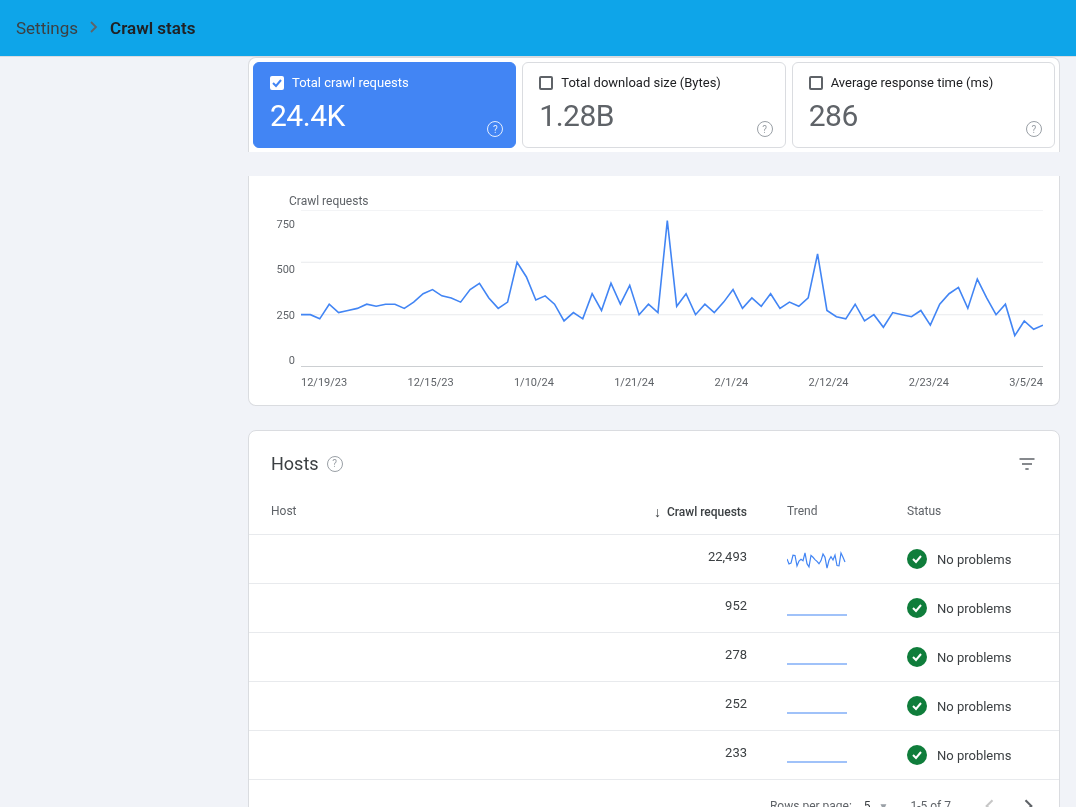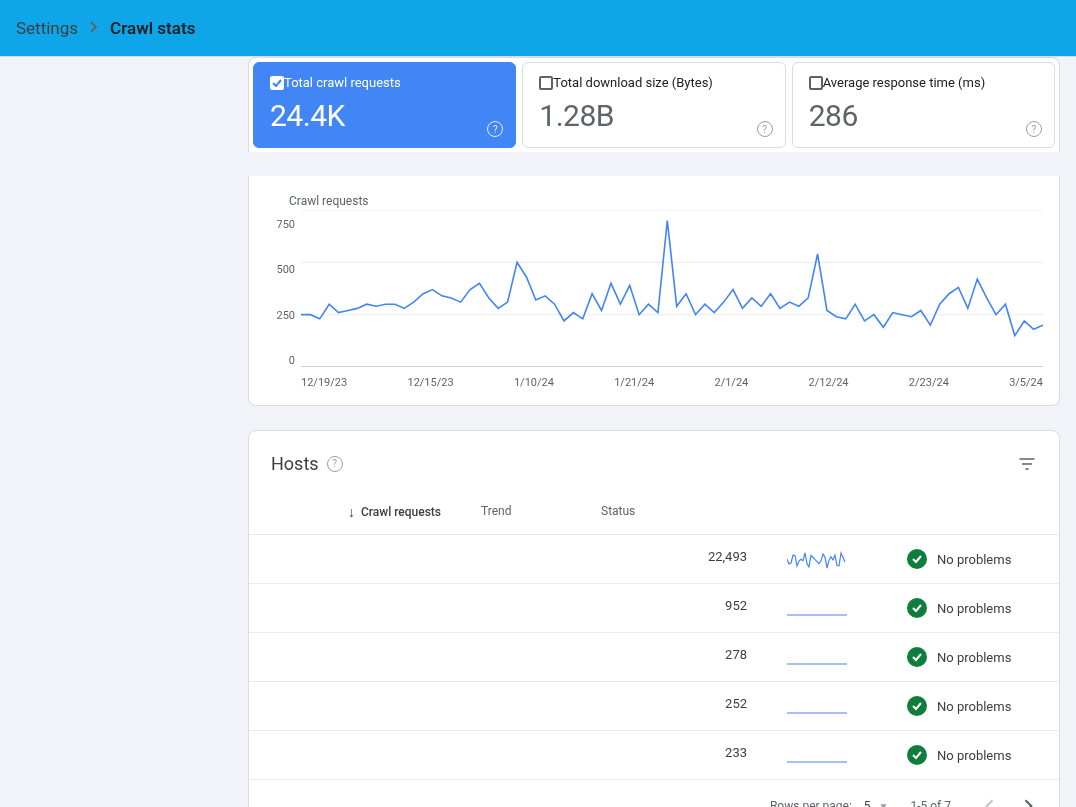--- a/index.html
+++ b/index.html
@@ -38,21 +38,21 @@
     padding: 12px 16px 14px 16px;
     background: #fff;
     position: relative;
     min-height: 86px;
   }
   .metric.active {
     background: #4285f4;
     color: #fff;
     border-color: #4285f4;
   }
-  .metric .top { display: flex; align-items: center; font-size: 13px; }
+  .metric .top { display: flex; align-items: center; gap: 8px; font-size: 13px; }
   .metric .top .cbox {
     width: 14px; height: 14px; border: 2px solid #5f6368; border-radius: 2px;
     display: inline-flex; align-items: center; justify-content: center;
     flex-shrink: 0;
   }
   .metric.active .top .cbox { border-color: #fff; background: #fff; }
   .metric.active .top .cbox svg path { stroke: #4285f4; }
   .metric .big { font-size: 30px; font-weight: 400; letter-spacing: -0.5px; margin-top: 8px; color: #5f6368;}
   .metric.active .big { color: #fff; }
   .metric .help {
@@ -205,20 +205,21 @@
         <span>Hosts</span>
         <span class="qmark">?</span>
       </div>
       <div class="filter-icon">
         <svg width="20" height="20" viewBox="0 0 24 24">
             <path fill="#5f6368" d="M3 5h18v2H3zm3 6h12v2H6zm4 6h4v2h-4z"></path>
           </svg>
       </div>
     </div>
     <div class="table-head">
+      <div class="col-host">Host</div>
       <div class="col-req">
         <span class="arrow">↓</span>
         <span>Crawl requests</span>
       </div>
       <div class="col-trend">Trend</div>
       <div class="col-status">Status</div>
     </div>
     <div id="hosts-body">
         <div class="table-row">
           <div class="col-host"></div>

